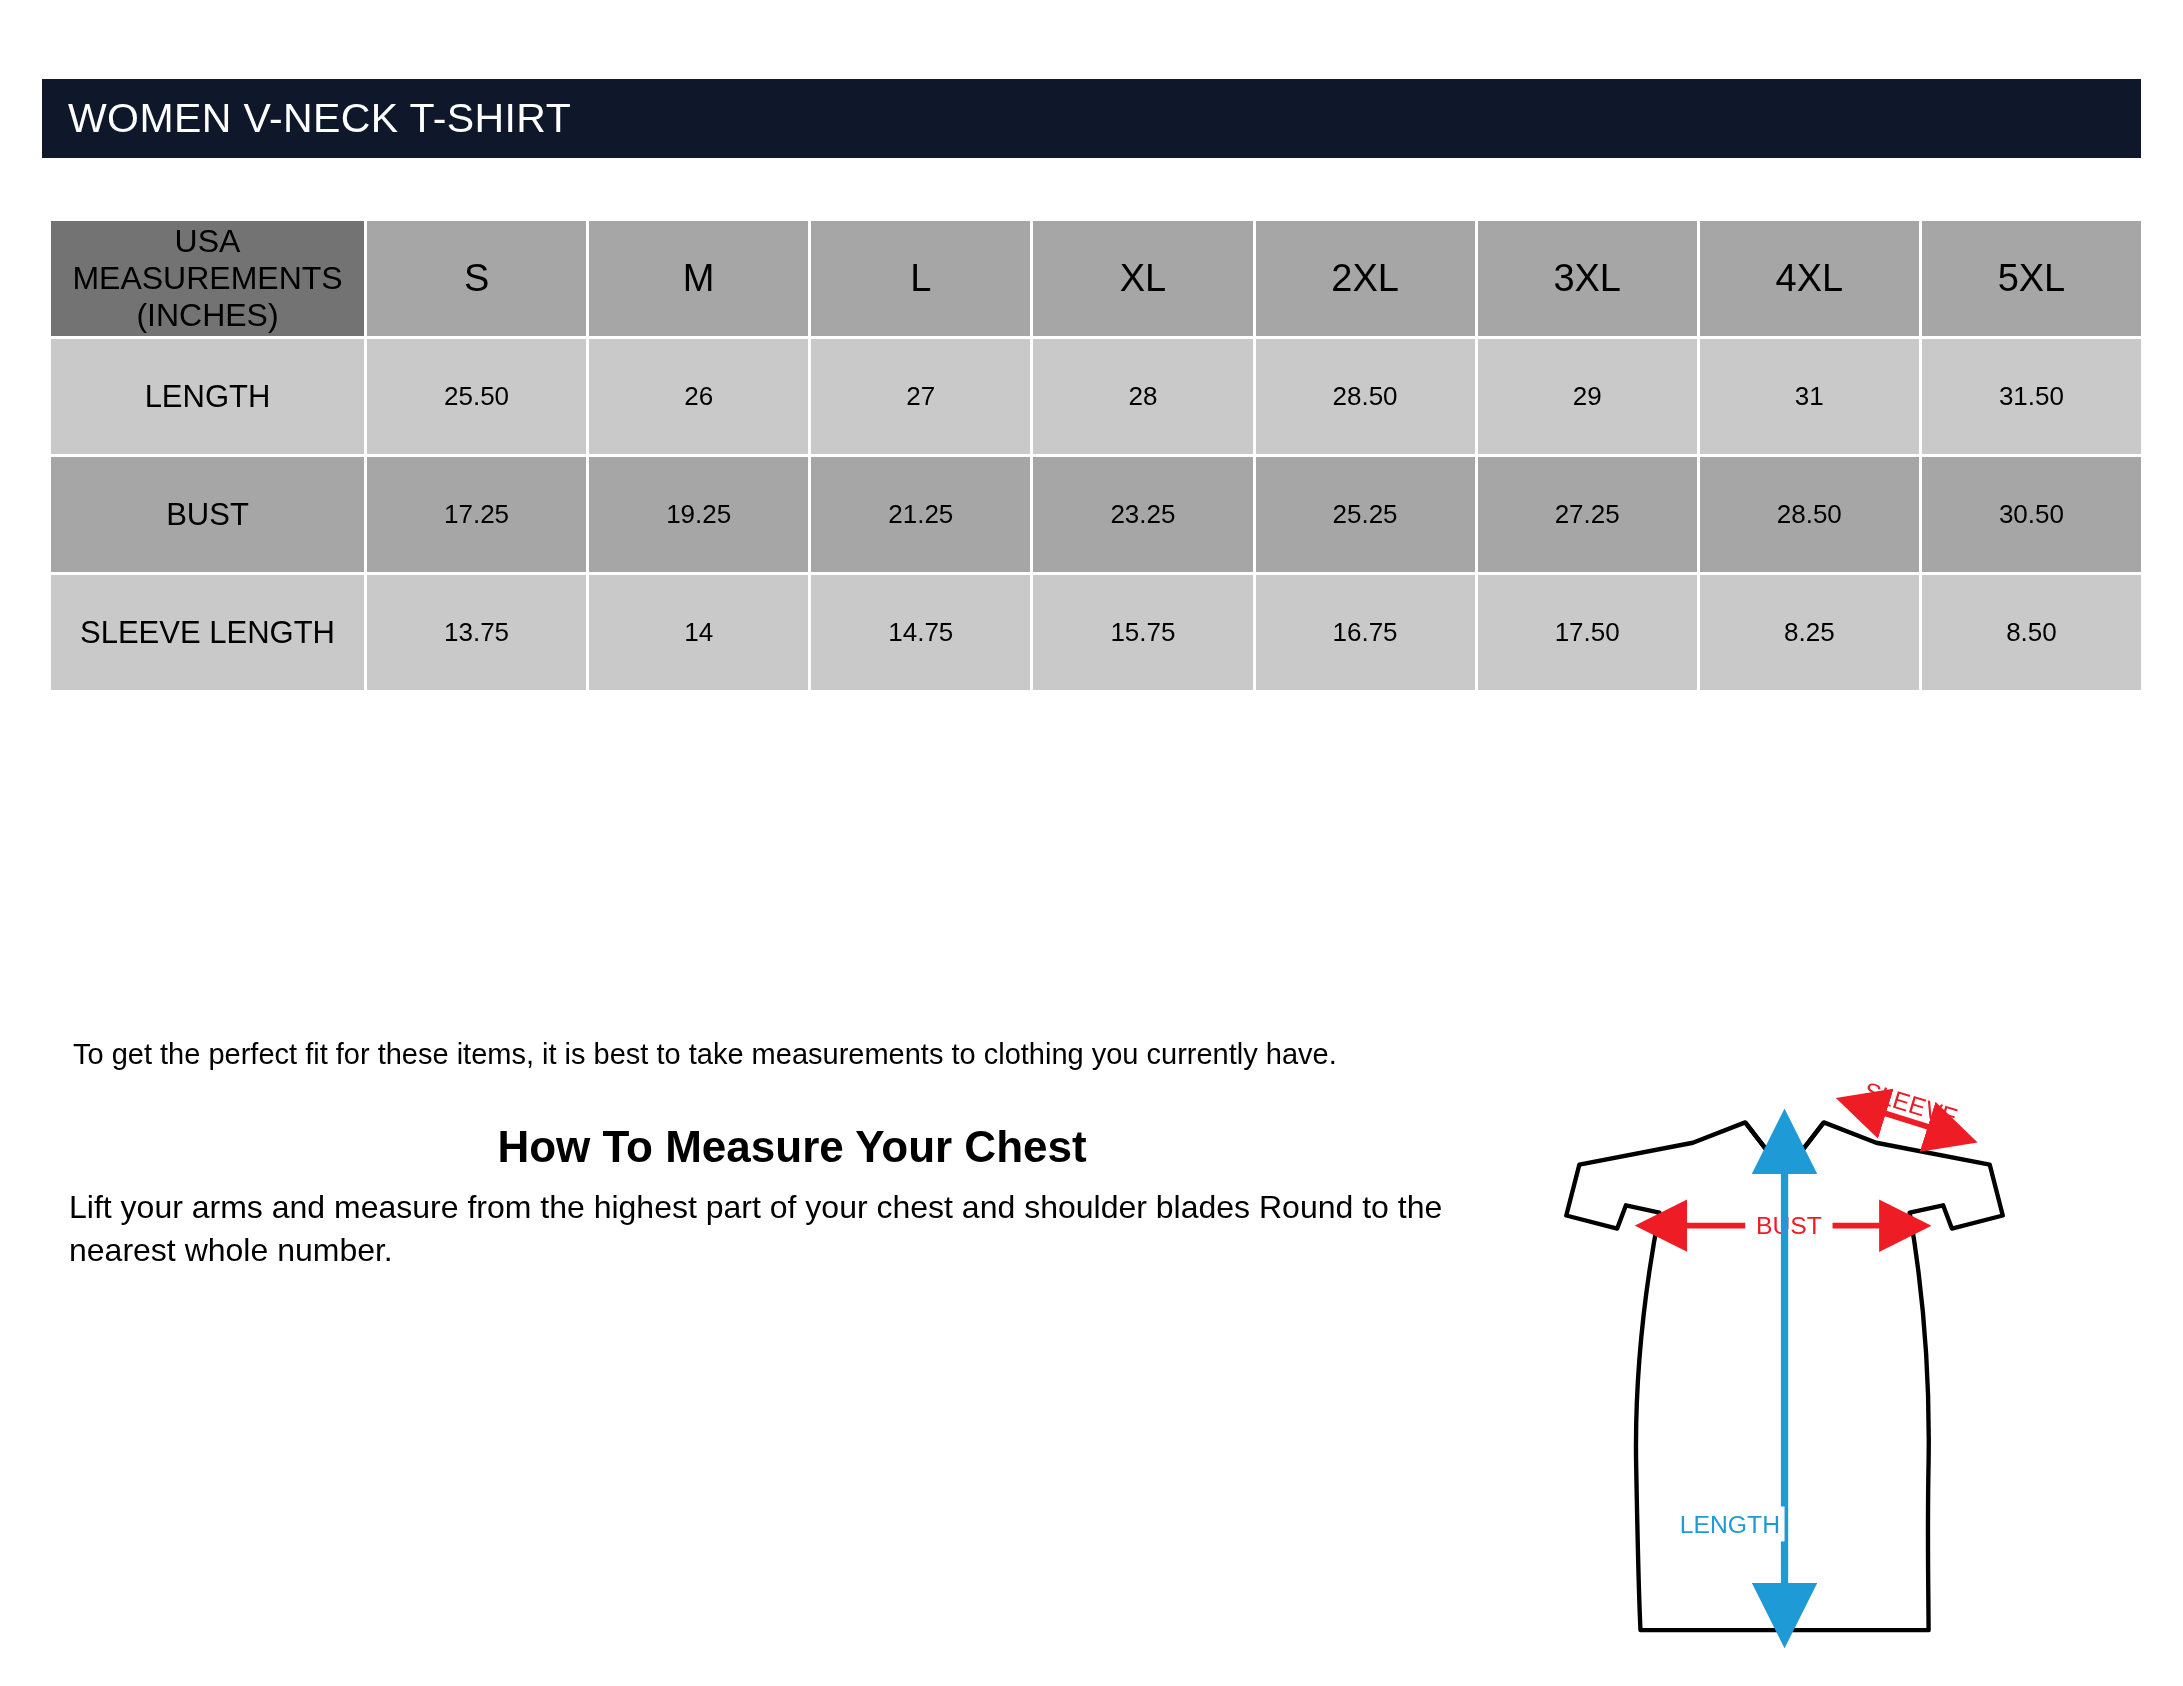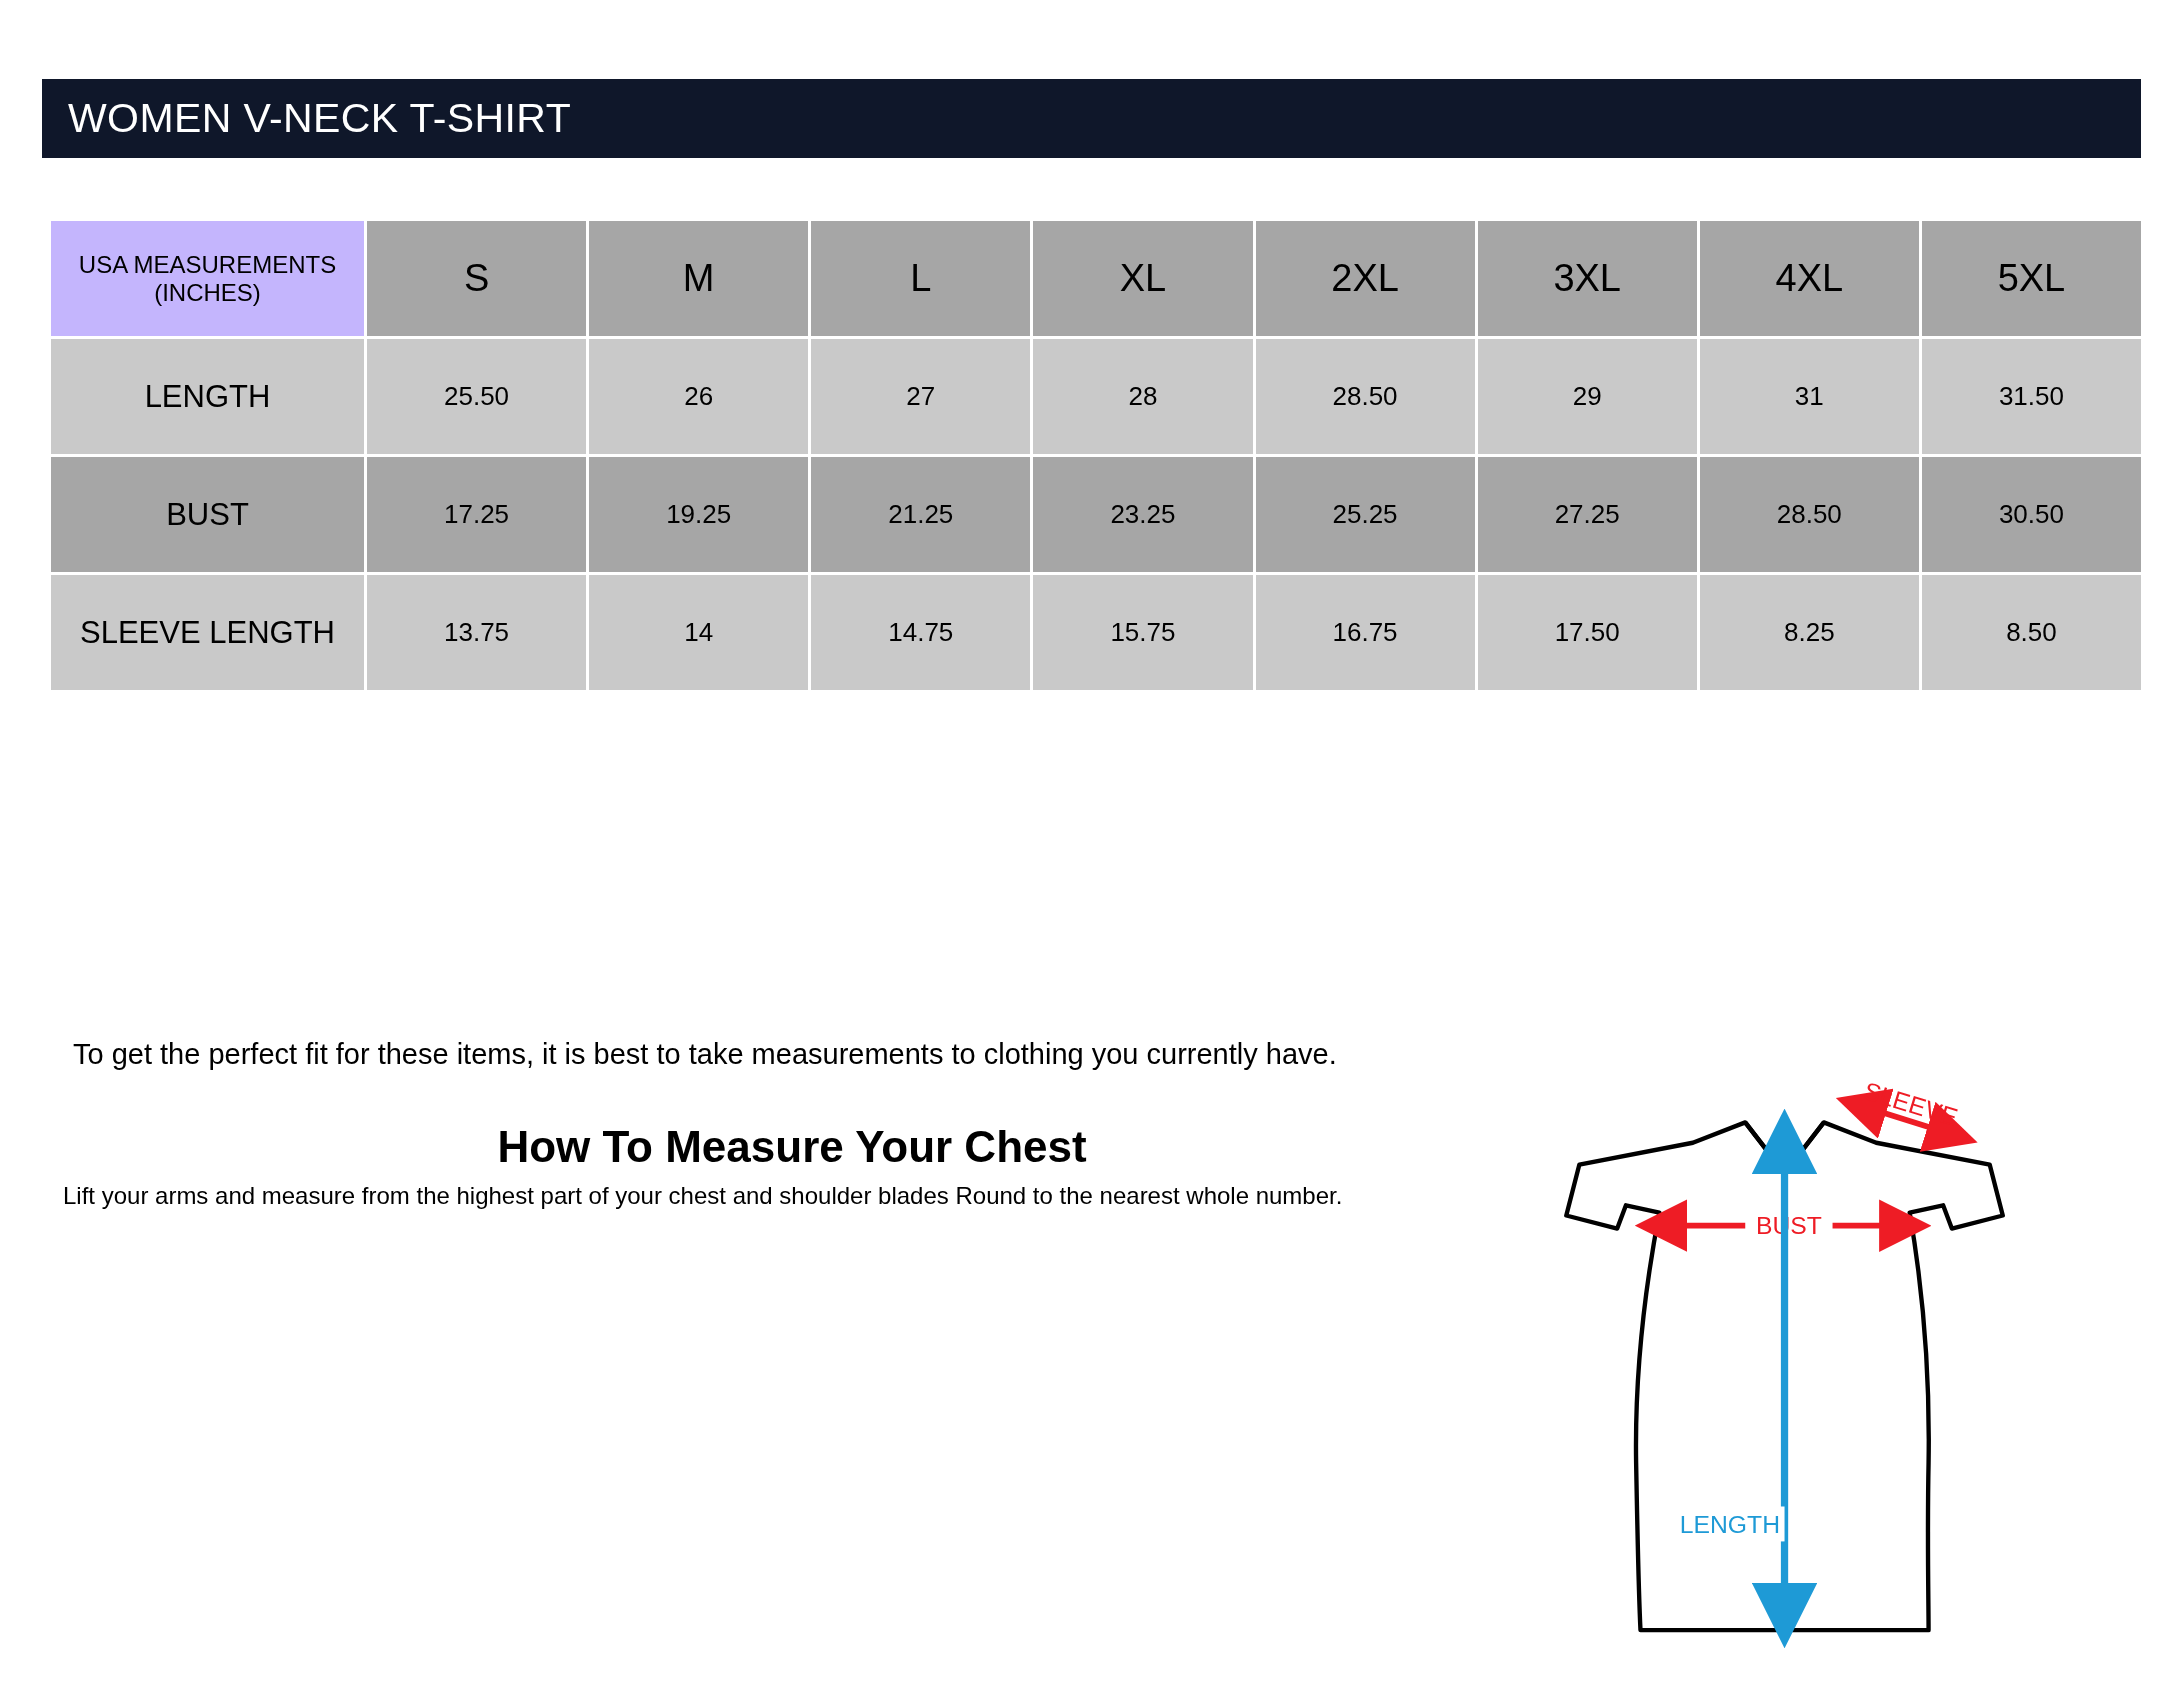--- a/index.html
+++ b/index.html
@@ -47,22 +47,22 @@
   }
   .size-table td {
     text-align: center;
     vertical-align: middle;
     font-size: 26px;
     line-height: 1.15;
     padding: 0;
     height: 115px;
   }
   .size-table td.hdr-label {
-    background: #c4b5fd;
-    font-size: 24px;
+    background: #737373;
+    font-size: 32px;
     width: 313px;
   }
   .size-table td.hdr-size {
     background: #a6a6a6;
     font-size: 38px;
   }
   .size-table td.row-label {
     font-size: 31px;
   }
   .row-a td { background: #c9c9c9; }
@@ -81,22 +81,22 @@
     line-height: 1.32;
   }
   .copy h2 {
     margin: 48px 0 5.8px 0;
     font-size: 44px;
     font-weight: bold;
     line-height: 1.2;
     text-align: center;
   }
   .copy p.body {
-    margin: 6px;
-    font-size: 24px;
+    margin: 12px;
+    font-size: 32px;
     line-height: 1.33;
   }
 
   
   .diagram {
     position: absolute;
     left: 1550px;
     top: 1070px;
     width: 568px;
     height: 582px;

